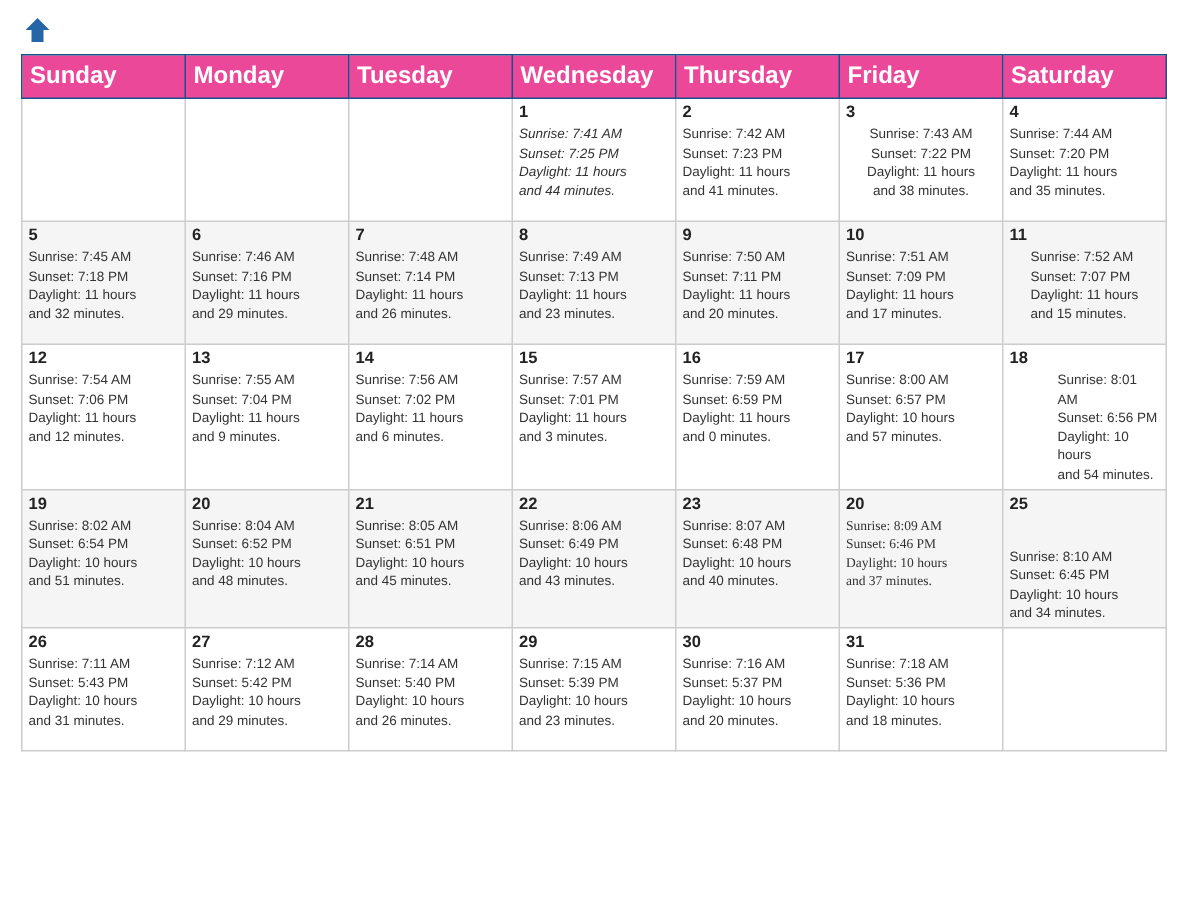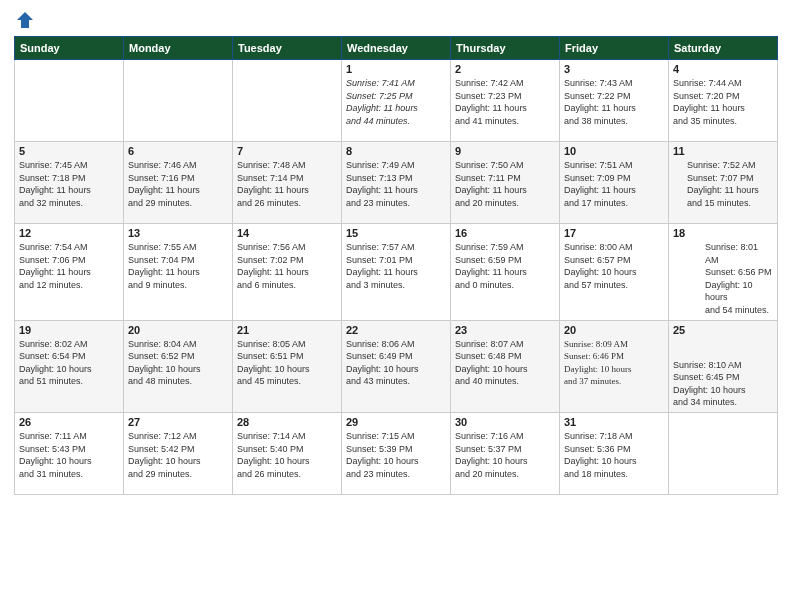--- a/index.html
+++ b/index.html
@@ -40,25 +40,25 @@
     .location {
       font-size: 14px;
       color: #555;
     }
     .calendar-table {
       width: 100%;
       border-collapse: collapse;
       font-size: 10px;
     }
     .calendar-table th {
-      background-color: #14532d;
+      background-color: #ec4899;
       color: #fff;
       text-align: left;
       padding: 5px 5px;
-      font-size: 11px;
+      font-size: 16px;
       font-weight: bold;
       border: 1px solid #1a4f8a;
     }
     .calendar-table td {
       vertical-align: top;
       border: 1px solid #ccc;
       padding: 3px 4px;
       width: calc(100% / 7);
       height: 82px;
       background: #fff;
@@ -130,21 +130,21 @@
           </td>
           <td>
             <div class="day-number">2</div>
             <div class="day-info" style="white-space: pre-line;">Sunrise: 7:42 AM
 Sunset: 7:23 PM
 Daylight: 11 hours
 and 41 minutes.</div>
           </td>
           <td>
             <div class="day-number">3</div>
-            <div class="day-info" style="white-space: pre-line;">Sunrise: 7:43 AM
+            <div class="day-info" style="white-space: pre-line; text-align: center;">Sunrise: 7:43 AM
 Sunset: 7:22 PM
 Daylight: 11 hours
 and 38 minutes.</div>
           </td>
           <td>
             <div class="day-number">4</div>
             <div class="day-info" style="white-space: pre-line;">Sunrise: 7:44 AM
 Sunset: 7:20 PM
 Daylight: 11 hours
 and 35 minutes.</div>

